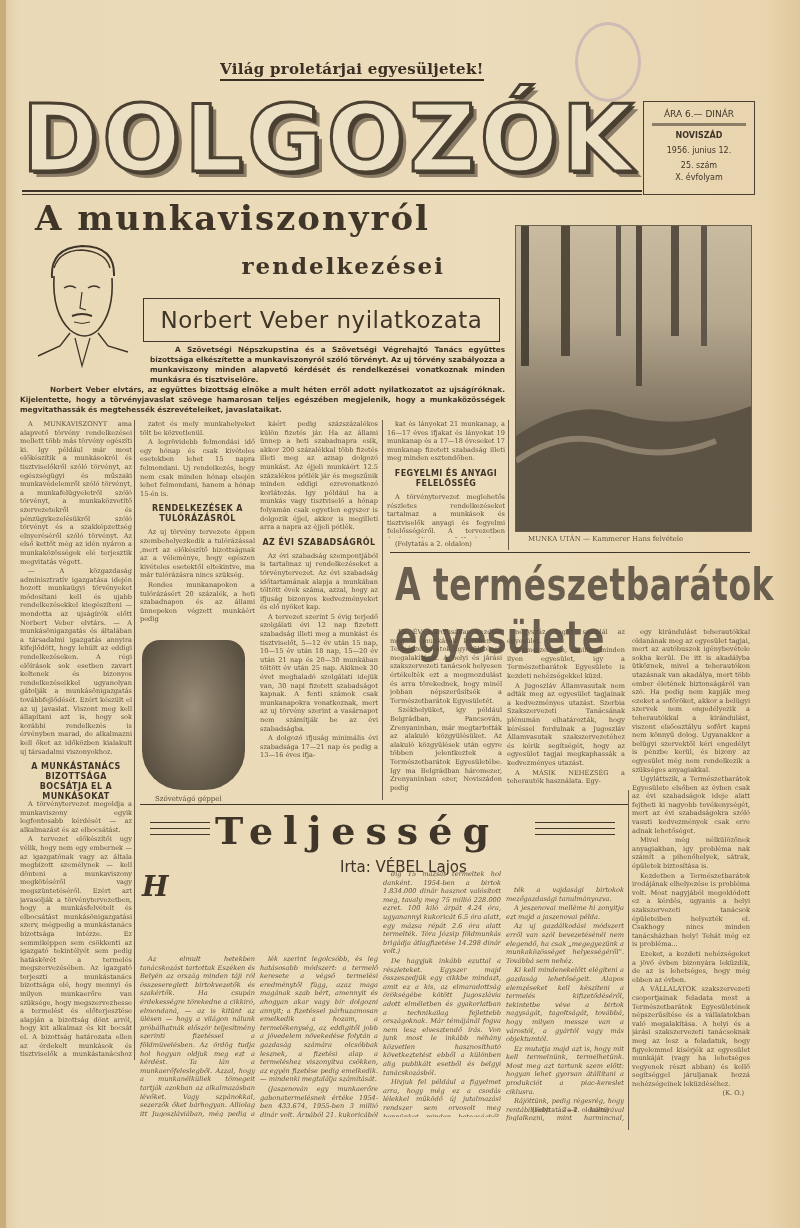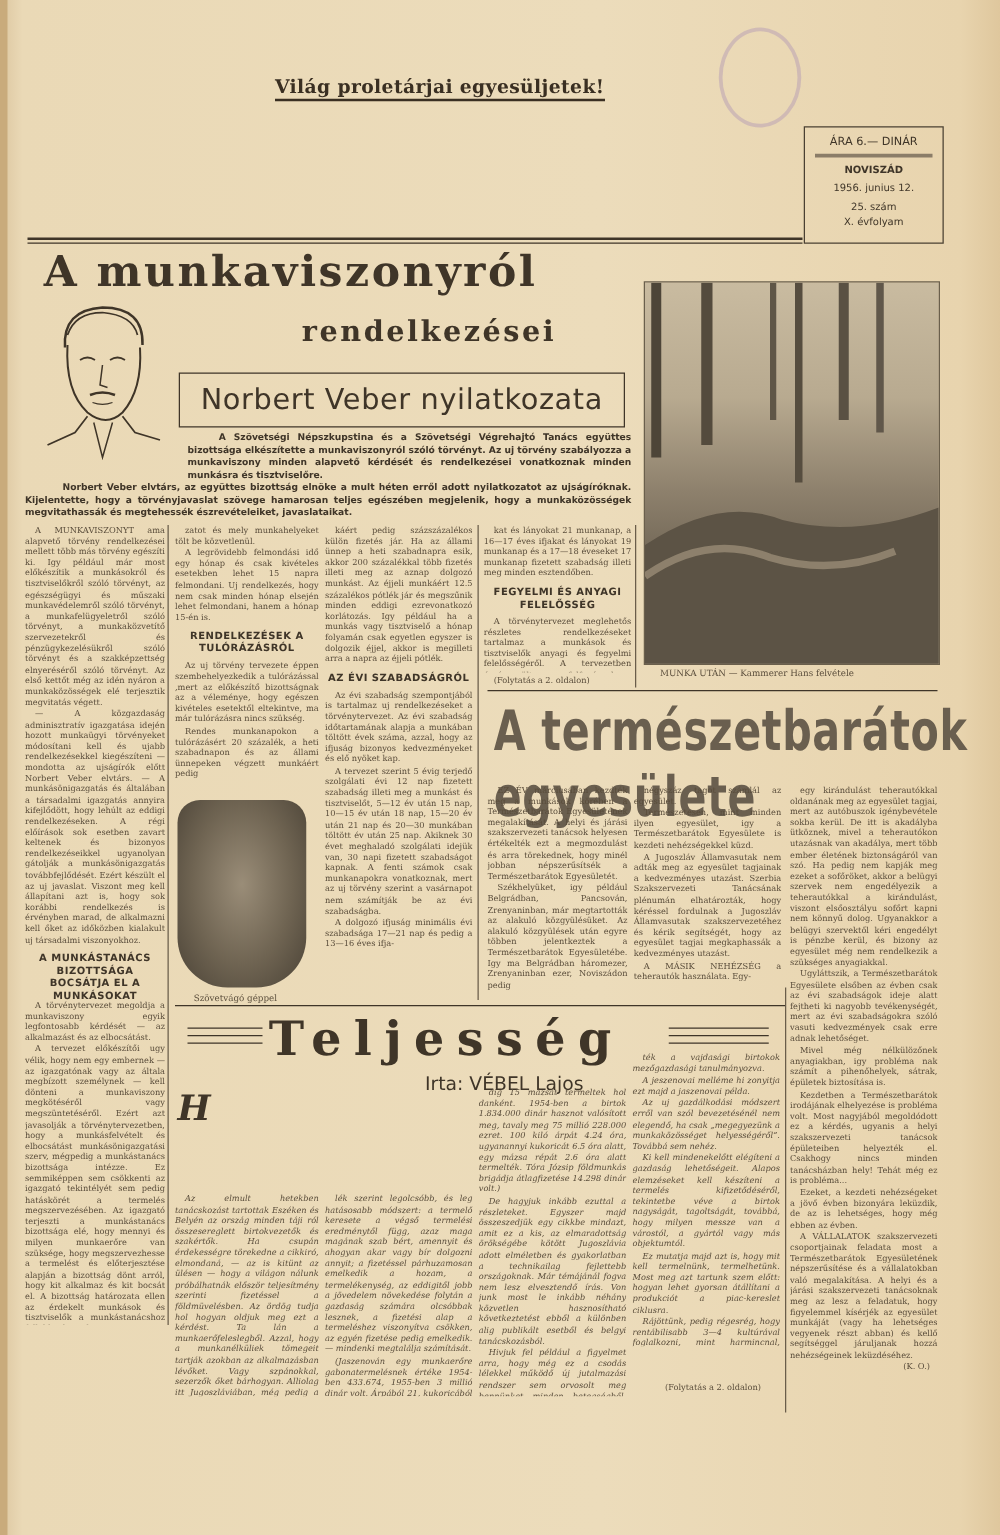--- a/index.html
+++ b/index.html
@@ -44,20 +44,21 @@
   .italic{font-style:italic;}
 </style>
 </head>
 <body>
 
 <div class="page">
   <div class="edge-left"></div>
 
   <div class="abs motto">Világ proletárjai egyesüljetek!</div>
   <div class="abs stamp"></div>
+  <div class="abs masthead">DOLGOZÓK</div>
   <div class="abs infobox">
     <div class="ib-price">ÁRA 6.— DINÁR</div>
     <div class="ib-rule"></div>
     <div class="ib-city">NOVISZÁD</div>
     <div class="ib-date">1956. junius 12.</div>
     <div class="ib-num">25. szám</div>
     <div class="ib-year">X. évfolyam</div>
   </div>
   <div class="abs rule" style="left:22px;top:190px;width:620px;height:2px;"></div>
   <div class="abs rule" style="left:22px;top:194px;width:620px;height:1px;"></div>
@@ -185,21 +186,21 @@
   </div>
   <div class="abs col italic" style="left:260px;top:955px;width:118px;height:162px;overflow:hidden;">
     <p>lék szerint legolcsóbb, és leg hatásosabb módszert: a termelő keresete a végső termelési eredménytől függ, azaz maga magának szab bért, amennyit és ahogyan akar vagy bír dolgozni annyit; a fizetéssel párhuzamosan emelkedik a hozam, a termelékenység, az eddigitől jobb a jövedelem növekedése folytán a gazdaság számára olcsóbbak lesznek, a fizetési alap a termeléshez viszonyítva csökken, az egyén fizetése pedig emelkedik. — mindenki megtalálja számítását.</p>
     <p>(Jaszenován egy munkaerőre gabonatermelésnek értéke 1954-ben 433.674, 1955-ben 3 millió dinár volt. Árpából 21, kukoricából 42, cukorrépából 445, kenderből 60, szójából pe</p>
   </div>
   <div class="abs col italic" style="left:383px;top:870px;width:118px;height:247px;overflow:hidden;">
     <p>dig 15 mázsát termeltek hol danként. 1954-ben a birtok 1.834.000 dinár hasznot valósított meg, tavaly meg 75 millió 228.000 ezret. 100 kiló árpát 4.24 óra, ugyanannyi kukoricát 6.5 óra alatt, egy mázsa répát 2.6 óra alatt termelték. Tóra Józsip földmunkás brigádja átlagfizetése 14.298 dinár volt.)</p>
     <p>De hagyjuk inkább ezuttal a részleteket. Egyszer majd összeszedjük egy cikkbe mindazt, amit ez a kis, az elmaradottság örökségébe kötött Jugoszlávia adott elméletben és gyakorlatban a technikailag fejlettebb országoknak. Már témájánál fogva nem lesz elvesztendő írás. Von junk most le inkább néhány közvetlen hasznosítható következtetést ebből a különben alig publikált esetből és belgyi tanácskozásból.</p>
     <p>Hivjuk fel például a figyelmet arra, hogy még ez a csodás lélekkel működő új jutalmazási rendszer sem orvosolt meg bennünket minden betegségből, mint ahogyan azt bevezetéskor sokszor hit</p>
   </div>
-  <div class="abs col italic" style="left:506px;top:842px;width:118px;height:235px;overflow:hidden;">
+  <div class="abs col italic" style="left:506px;top:886px;width:118px;height:235px;overflow:hidden;">
     <p>ték a vajdasági birtokok mezőgazdasági tanulmányozva.</p>
     <p>A jeszenovai melléme hi zonyitja ezt majd a jaszenovai példa.</p>
     <p>Az uj gazdálkodási módszert erről van szól bevezetésénél nem elegendő, ha csak „megegyezünk a munkaközösséget helyességéről”. Továbbá sem nehéz.</p>
     <p>Ki kell mindenekelőtt elégíteni a gazdaság lehetőségeit. Alapos elemzéseket kell készíteni a termelés kifizetődéséről, tekintetbe véve a birtok nagyságát, tagoltságát, továbbá, hogy milyen messze van a várostól, a gyártól vagy más objektumtól.</p>
     <p>Ez mutatja majd azt is, hogy mit kell termelnünk, termelhetünk. Most meg azt tartunk szem előtt: hogyan lehet gyorsan átállítani a produkciót a piac-kereslet ciklusra.</p>
     <p>Rájöttünk, pedig régesrég, hogy rentábilisabb 3—4 kultúrával foglalkozni, mint harmincnal, ahogyan eddig tették.</p>
   </div>
   <div class="abs col" style="left:532px;top:1106px;">(Folytatás a 2. oldalon)</div>
 </div>
 

